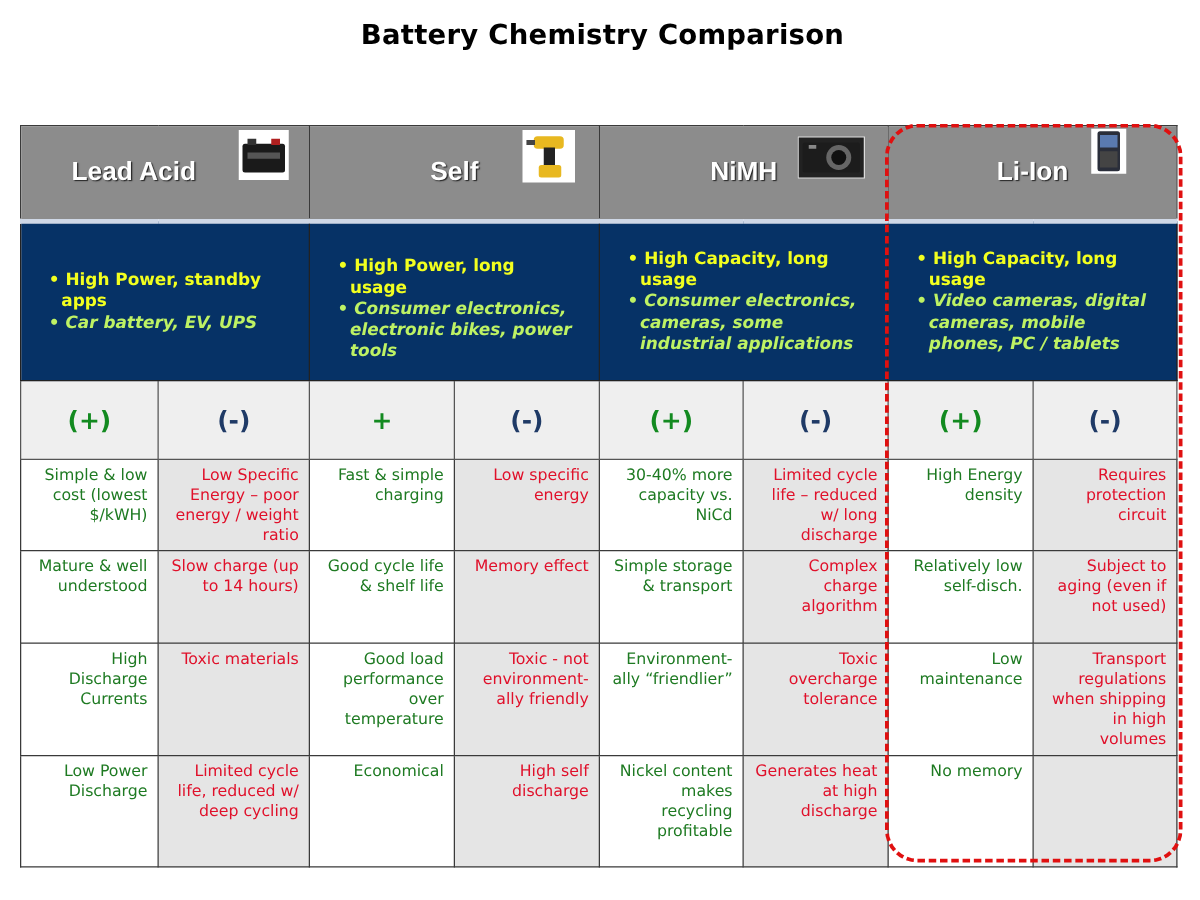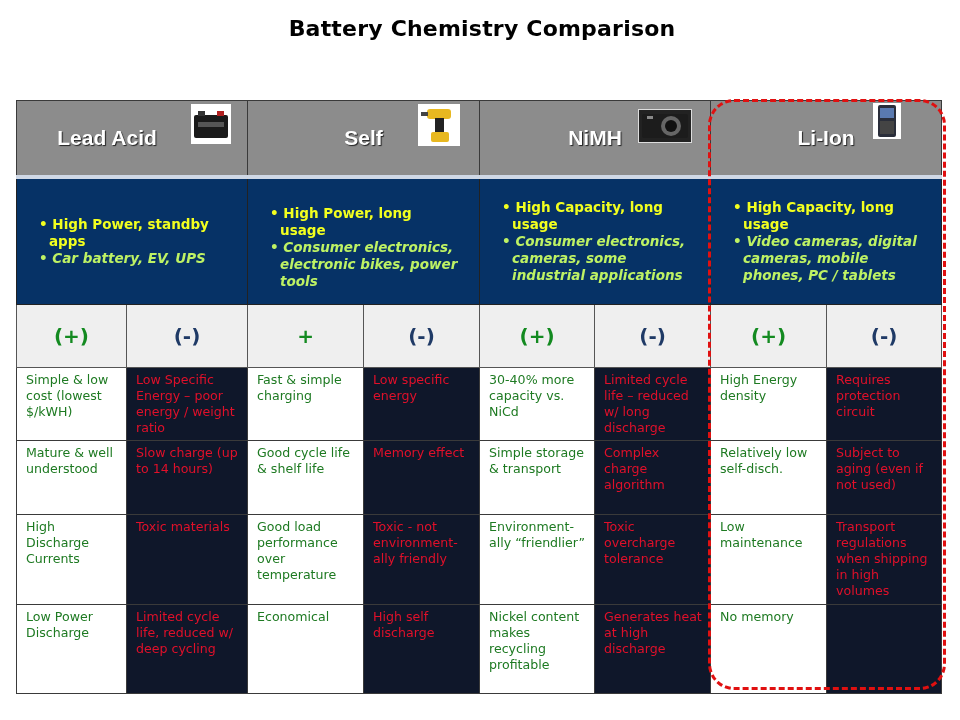--- a/index.html
+++ b/index.html
@@ -12,23 +12,23 @@
   .icon-box{position:absolute;top:3px;width:40px;height:40px;display:flex;align-items:center;justify-content:center;}
   .desc td{height:94px;background:#063266;border:1px solid #222;border-top:4px solid #cfd8e6;vertical-align:middle;padding:2px 8px 2px 10px;}
   .desc ul{margin:12px;padding:0;list-style:none;font-size:13.5px;font-weight:bold;line-height:17px;}
   .desc li{padding-left:10px;text-indent:-10px;}
   .desc li::before{content:"• ";}
   .desc .y{color:#f2ff1f;}
   .desc .w{color:#bef264;font-style:italic;}
   .sign td{height:38px;background:#efefef;border:1px solid #555;text-align:center;vertical-align:middle;font-weight:bold;font-size:20px;}
   .sign .pos{color:#138a20;}
   .sign .neg{color:#1f3a66;}
-  .body td{border:1px solid #3a3a3a;font-size:12.6px;line-height:16px;padding:4px 8px 4px 9px;}
+  .body td{border:1px solid #3a3a3a;font-size:12.6px;line-height:16px;padding:4px 8px 4px 9px;text-align:right;}
   .body td.p{background:#ffffff;color:#1e7a22;}
-  .body td.n{background:#0f172a;color:#e0102a;}
+  .body td.n{background:#e5e5e5;color:#e0102a;}
   .dash{position:absolute;left:708px;top:99px;width:232px;height:585px;border:3px dashed #e01010;border-radius:26px;pointer-events:none;}
 </style>
 </head>
 <body>
 
 <div class="title">Battery Chemistry Comparison</div>
 
 <table>
   <colgroup>
     <col style="width:110px">

